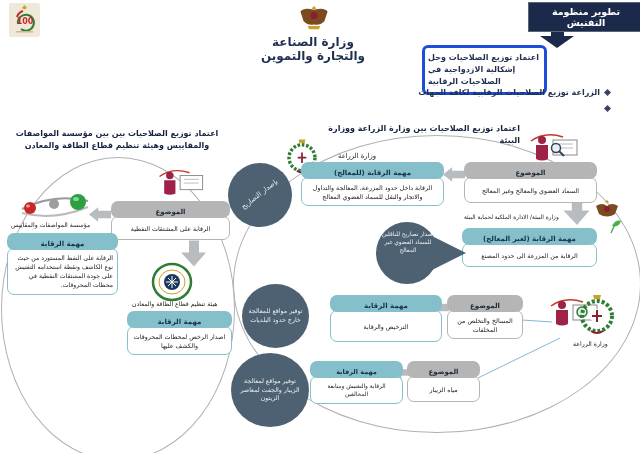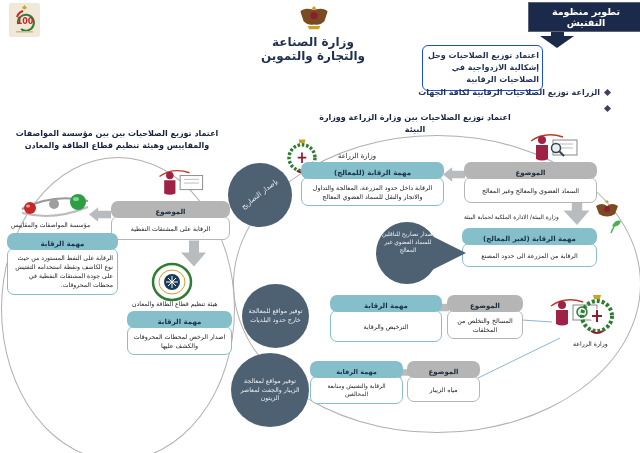--- a/index.html
+++ b/index.html
@@ -28,22 +28,22 @@
   .sec-title { position:absolute; z-index:3; text-align:center; font-weight:bold; font-size:8px;
                color:#16233f; line-height:1.55; }
   .small-label { position:absolute; z-index:3; text-align:left; font-size:6.2px; color:#222; }
   
   .banner { position:absolute; z-index:4; background:#1b2a4a; color:#fff; border:1px solid #5a6475;
             font-weight:bold; font-size:9.5px; text-align:center; padding:3px 2px; }
   .banner-bar  { position:absolute; z-index:2; background:#1b2a4a; }
   .banner-head { position:absolute; z-index:2; width:0; height:0;
                  border-left:17px solid transparent; border-right:17px solid transparent;
                  border-top:12px solid #1b2a4a; }
-  .decision-box { position:absolute; z-index:3; background:#fff; border:1px solid #1d4ed8; border-radius:6px;
-                  text-align:right; font-weight:bold; font-size:8px; color:#1f3050; padding:4px 3px; line-height:1.5; }
+  .decision-box { position:absolute; z-index:3; background:#fff; border:3px solid #1d4ed8; border-radius:6px;
+                  text-align:left; font-weight:bold; font-size:8px; color:#1f3050; padding:4px 3px; line-height:1.5; }
   .bullet-line { position:absolute; z-index:3; font-size:8px; font-weight:bold; color:#1f3050; text-align:right; }
   .bullet-line .marker { display:inline-block; width:5px; height:5px; background:#3d3f63;
                          transform:rotate(45deg); margin-left:5px; }
   .ministry-name { position:absolute; z-index:3; text-align:center; font-weight:bold; font-size:12px; color:#1f3050; }
   .arrow-svg { position:absolute; z-index:2; }
   .logo { position:absolute; z-index:3;border-radius:13px; }
   #connectors { position:absolute; left:0; top:0; z-index:1; pointer-events:none; }
   .teardrop-text { position:absolute; z-index:4; color:#e9eef3; font-size:5.8px; line-height:1.4; text-align:center; }
   .rot { display:inline-block; transform:rotate(-38deg); font-size:6.8px; }
 </style>
@@ -87,21 +87,21 @@
 
   <div class="decision-box" style="left:422px;top:45px;width:113px;">اعتماد توزيع الصلاحيات وحل إشكالية الازدواجية في الصلاحيات الرقابية</div>
 
   <div class="bullet-line" style="right:30px;top:88px;width:560px;">
     <span class="marker"></span><span>الزراعة توزيع الصلاحيات الرقابية لكافة الجهات</span>
   </div>
   <div class="bullet-line" style="right:30px;top:104px;width:580px;">
     <span class="marker"></span>
   </div>
 
-  <div class="sec-title" style="left:310px;top:112px;width:210px;">اعتماد توزيع الصلاحيات بين وزارة الزراعة ووزارة البيئة</div>
+  <div class="sec-title" style="left:310px;top:123px;width:210px;text-align:right;">اعتماد توزيع الصلاحيات بين وزارة الزراعة ووزارة البيئة</div>
 
   <div class="logo" style="left:283px;top:137px;width:38px;height:38px;">
     <svg width="38" height="38" viewBox="0 0 44 44">
       <path d="M18 3 h8 l-1 4 h-6 z" fill="#c9a227"></path>
       <circle cx="22" cy="24" r="15" fill="none" stroke="#2e7d32" stroke-width="4" stroke-dasharray="3 2"></circle>
       <circle cx="22" cy="24" r="7" fill="#fff"></circle>
       <path d="M22 18 v12 M17 24 h10" stroke="#8b1f2f" stroke-width="2"></path>
       <path d="M16 39 q6 4 12 0" stroke="#8b1f2f" stroke-width="2" fill="none"></path>
     </svg>
   </div>

